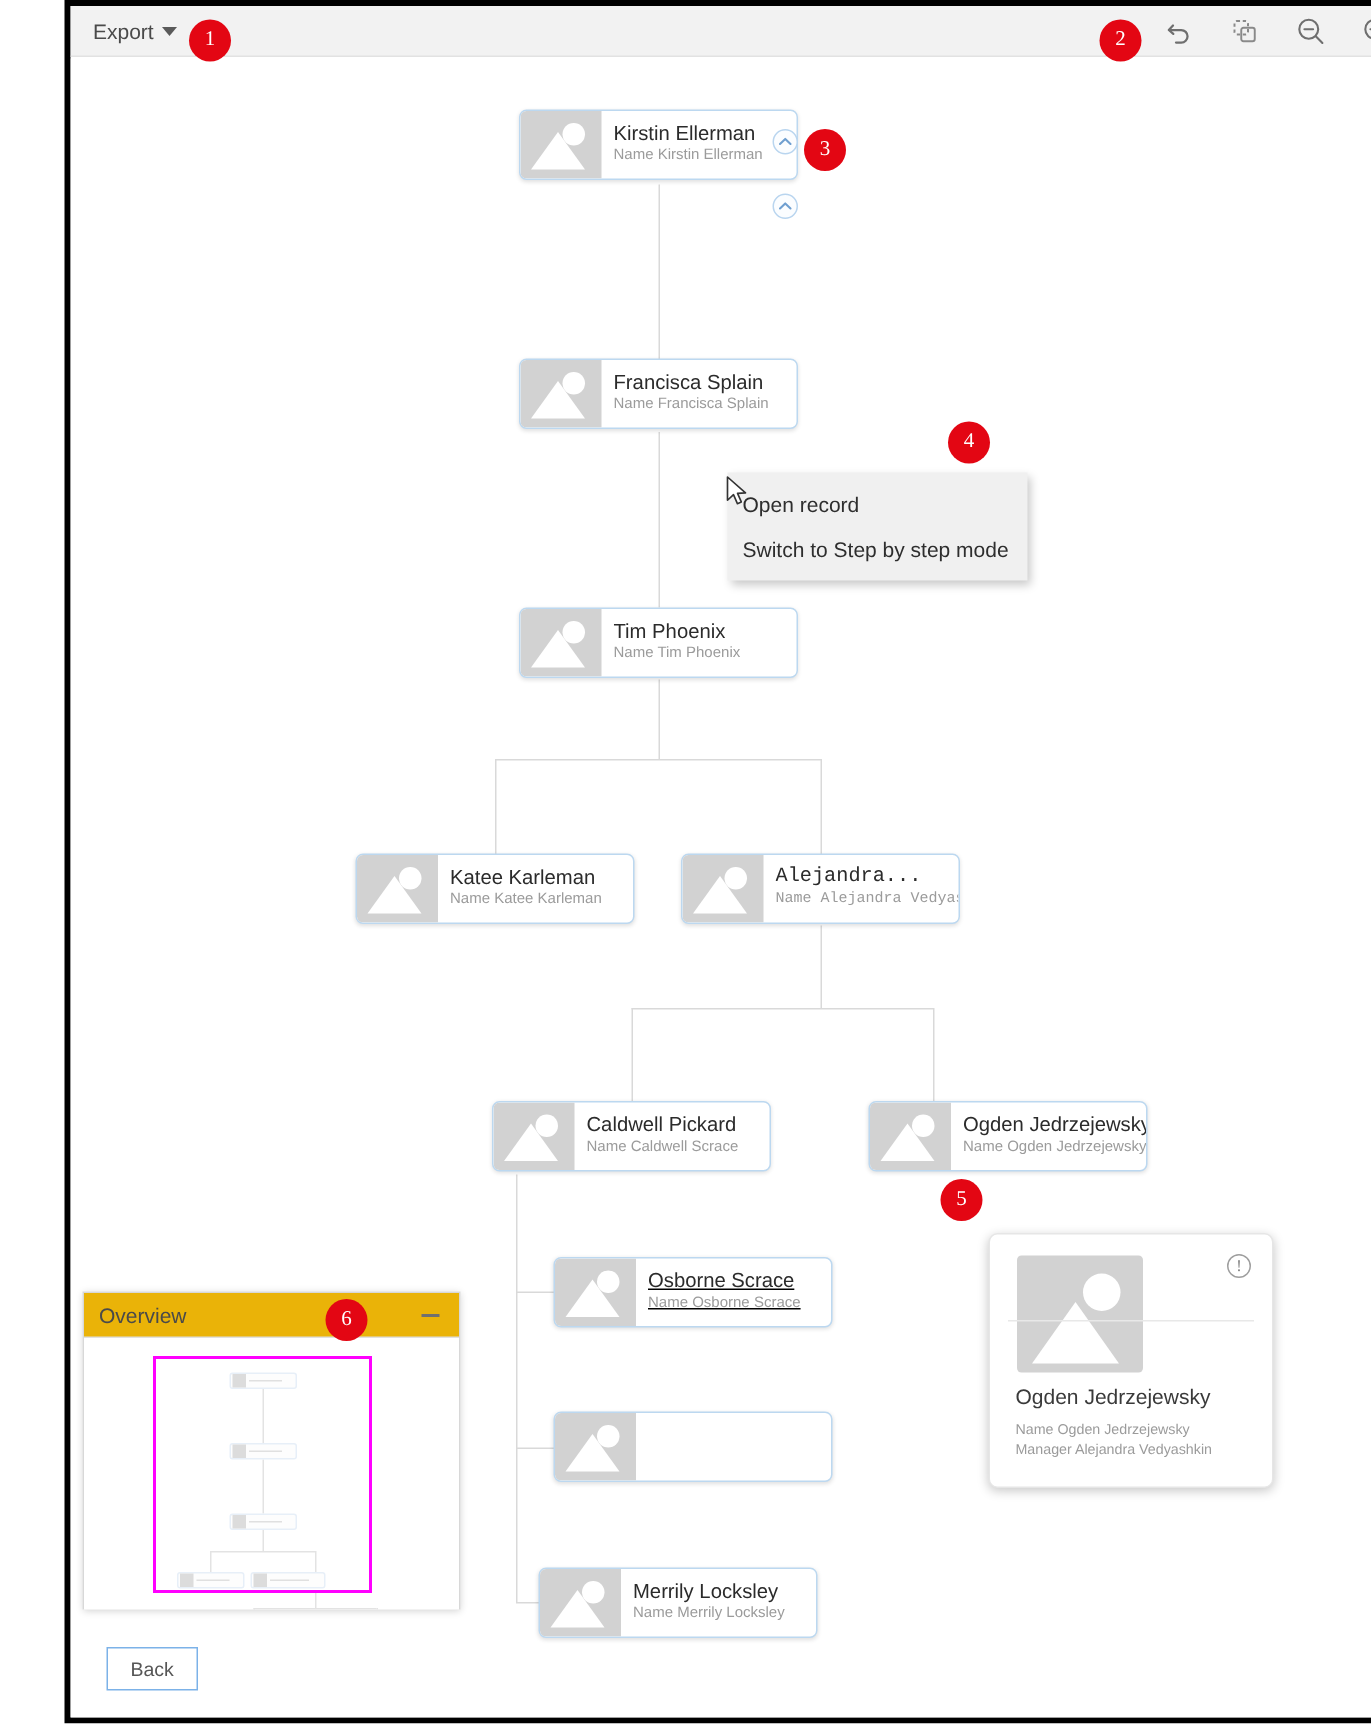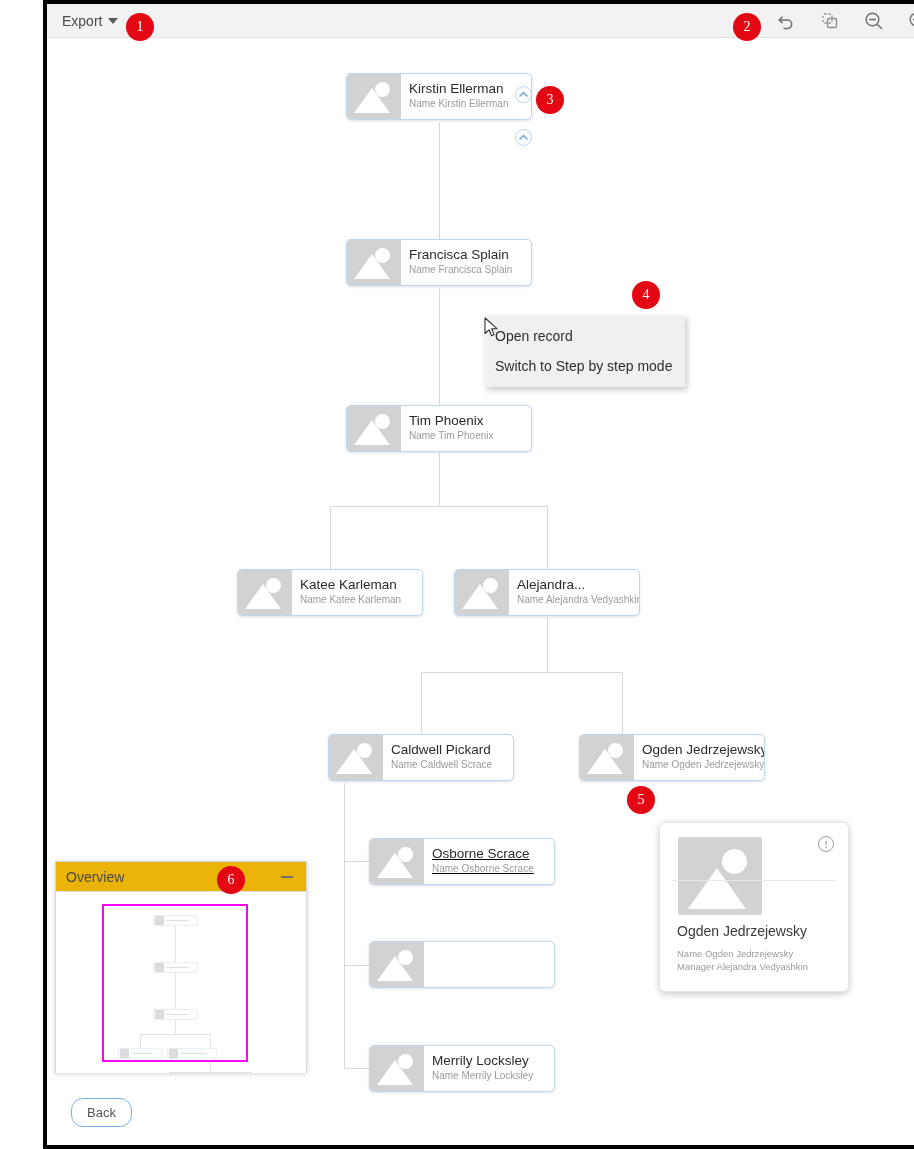--- a/index.html
+++ b/index.html
@@ -287,21 +287,21 @@
 
   
   #back-btn {
     position: absolute;
     left: 24px; top: 1094px;
     padding: 6px 15px;
     font-size: 13px;
     color: #565656;
     background: #ffffff;
     border: 1px solid #7cb2e8;
-    border-radius: 12px;
+    border-radius: 0;
     cursor: pointer;
     z-index: 20;
   }
 
   
   .badge {
     position: absolute;
     width: 28px; height: 28px;
     border-radius: 50%;
     background: #e30613;
@@ -422,21 +422,21 @@
       <div class="av">
           <div class="av-circle"></div>
           <div class="av-tri"></div>
         </div>
       <div class="txt">
         <div class="nm">Katee Karleman</div>
         <div class="sub">Name Katee Karleman</div>
       </div>
     </div>
 
-    <div class="node" style="left:407px; top:530px;">
+    <div class="node" style="left:407px; top:530px;font-family:Liberation Mono, monospace;">
       <div class="av">
           <div class="av-circle"></div>
           <div class="av-tri"></div>
         </div>
       <div class="txt">
         <div class="nm">Alejandra...</div>
         <div class="sub">Name Alejandra Vedyashkin</div>
       </div>
     </div>
 
@@ -473,21 +473,21 @@
       </div>
     </div>
 
     <div class="node" style="left:322px; top:902px;">
       <div class="av">
           <div class="av-circle"></div>
           <div class="av-tri"></div>
         </div>
     </div>
 
-    <div class="node" style="left:322px; top:1006px;">
+    <div class="node" style="left:312px; top:1006px;">
       <div class="av">
           <div class="av-circle"></div>
           <div class="av-tri"></div>
         </div>
       <div class="txt">
         <div class="nm">Merrily Locksley</div>
         <div class="sub">Name Merrily Locksley</div>
       </div>
     </div>
 

